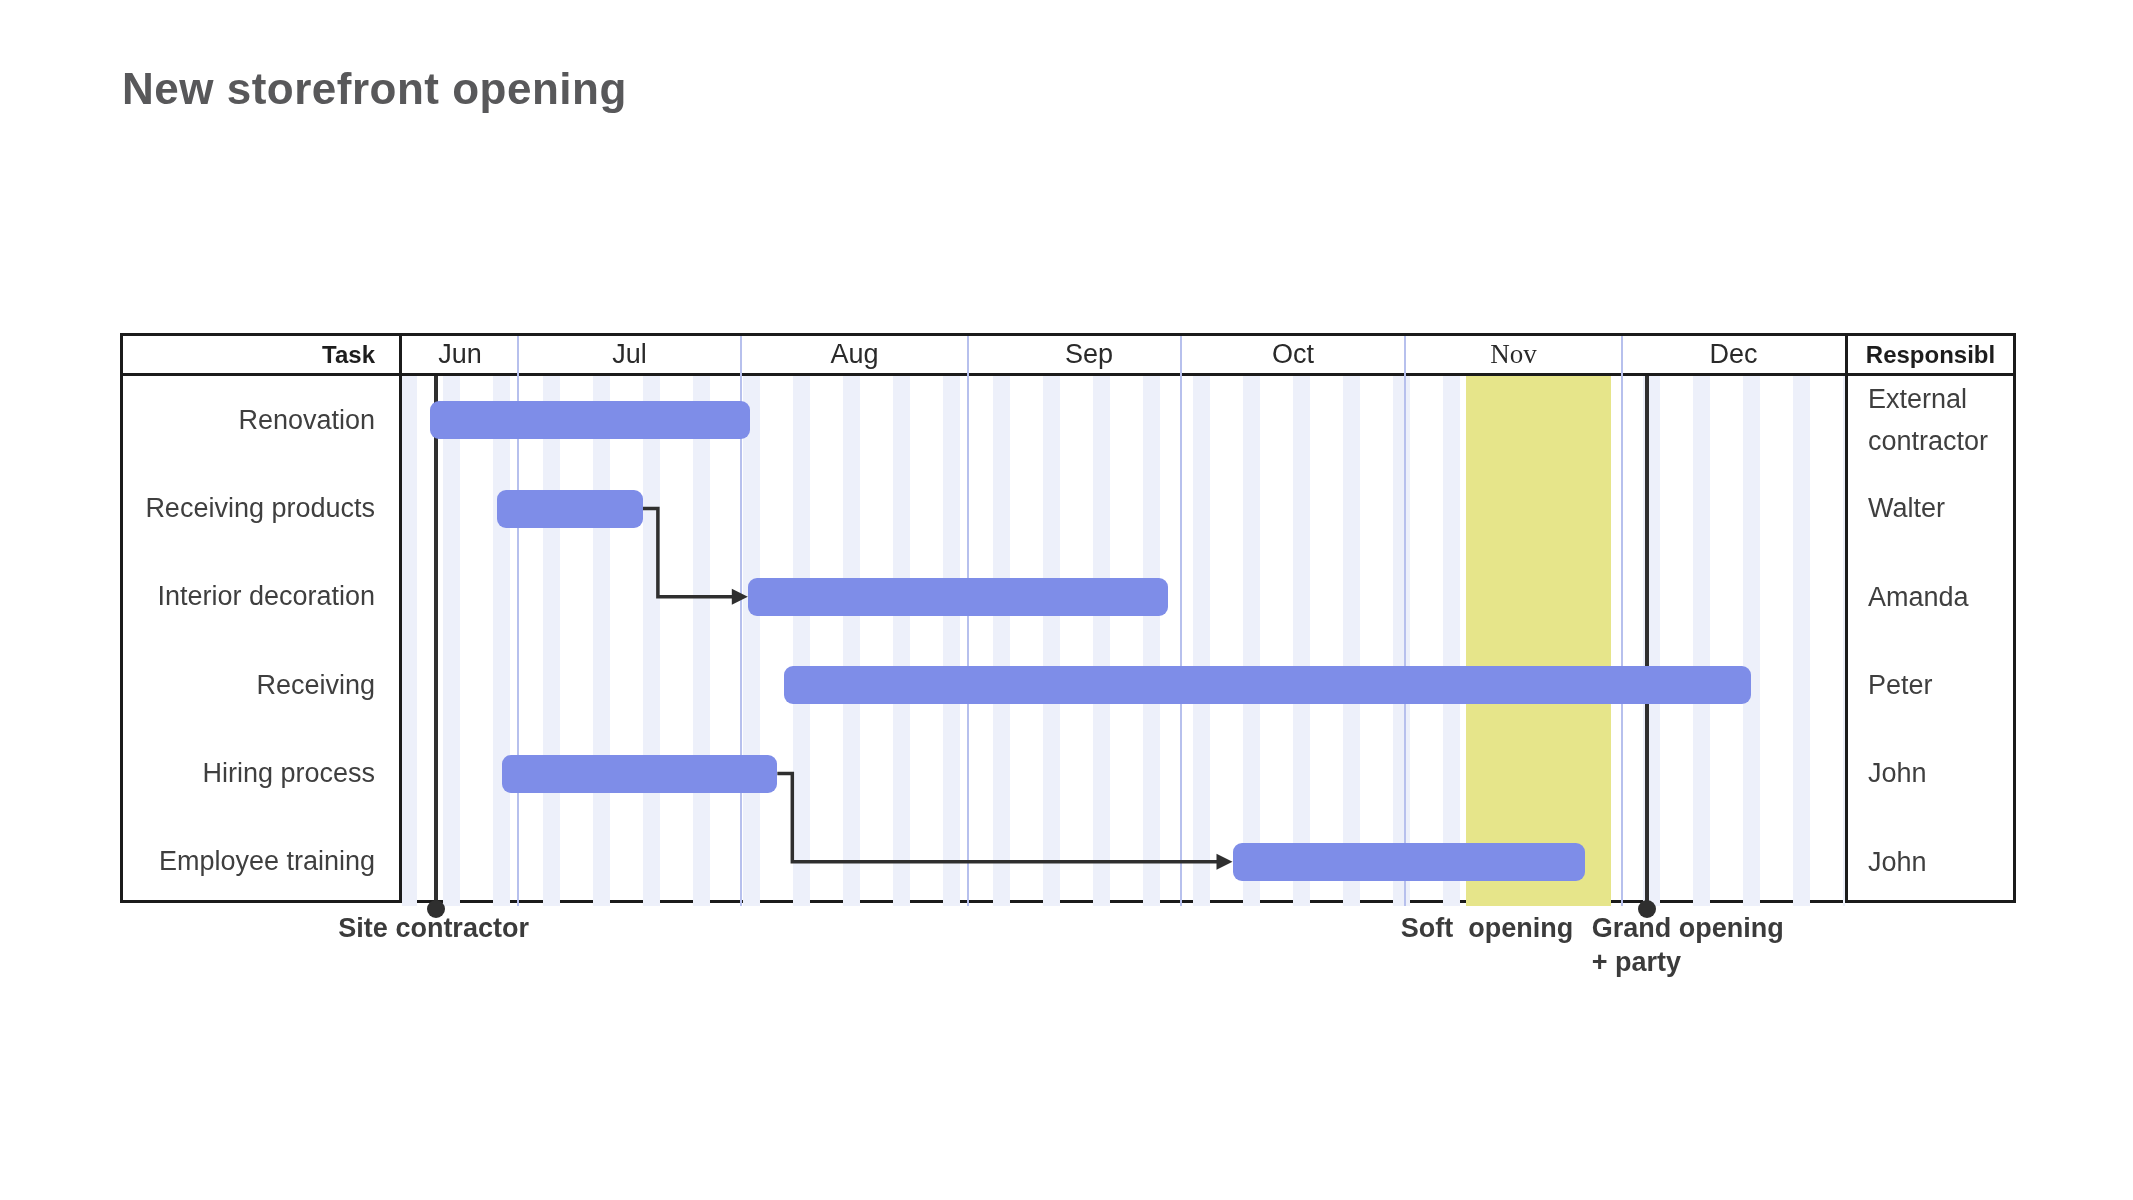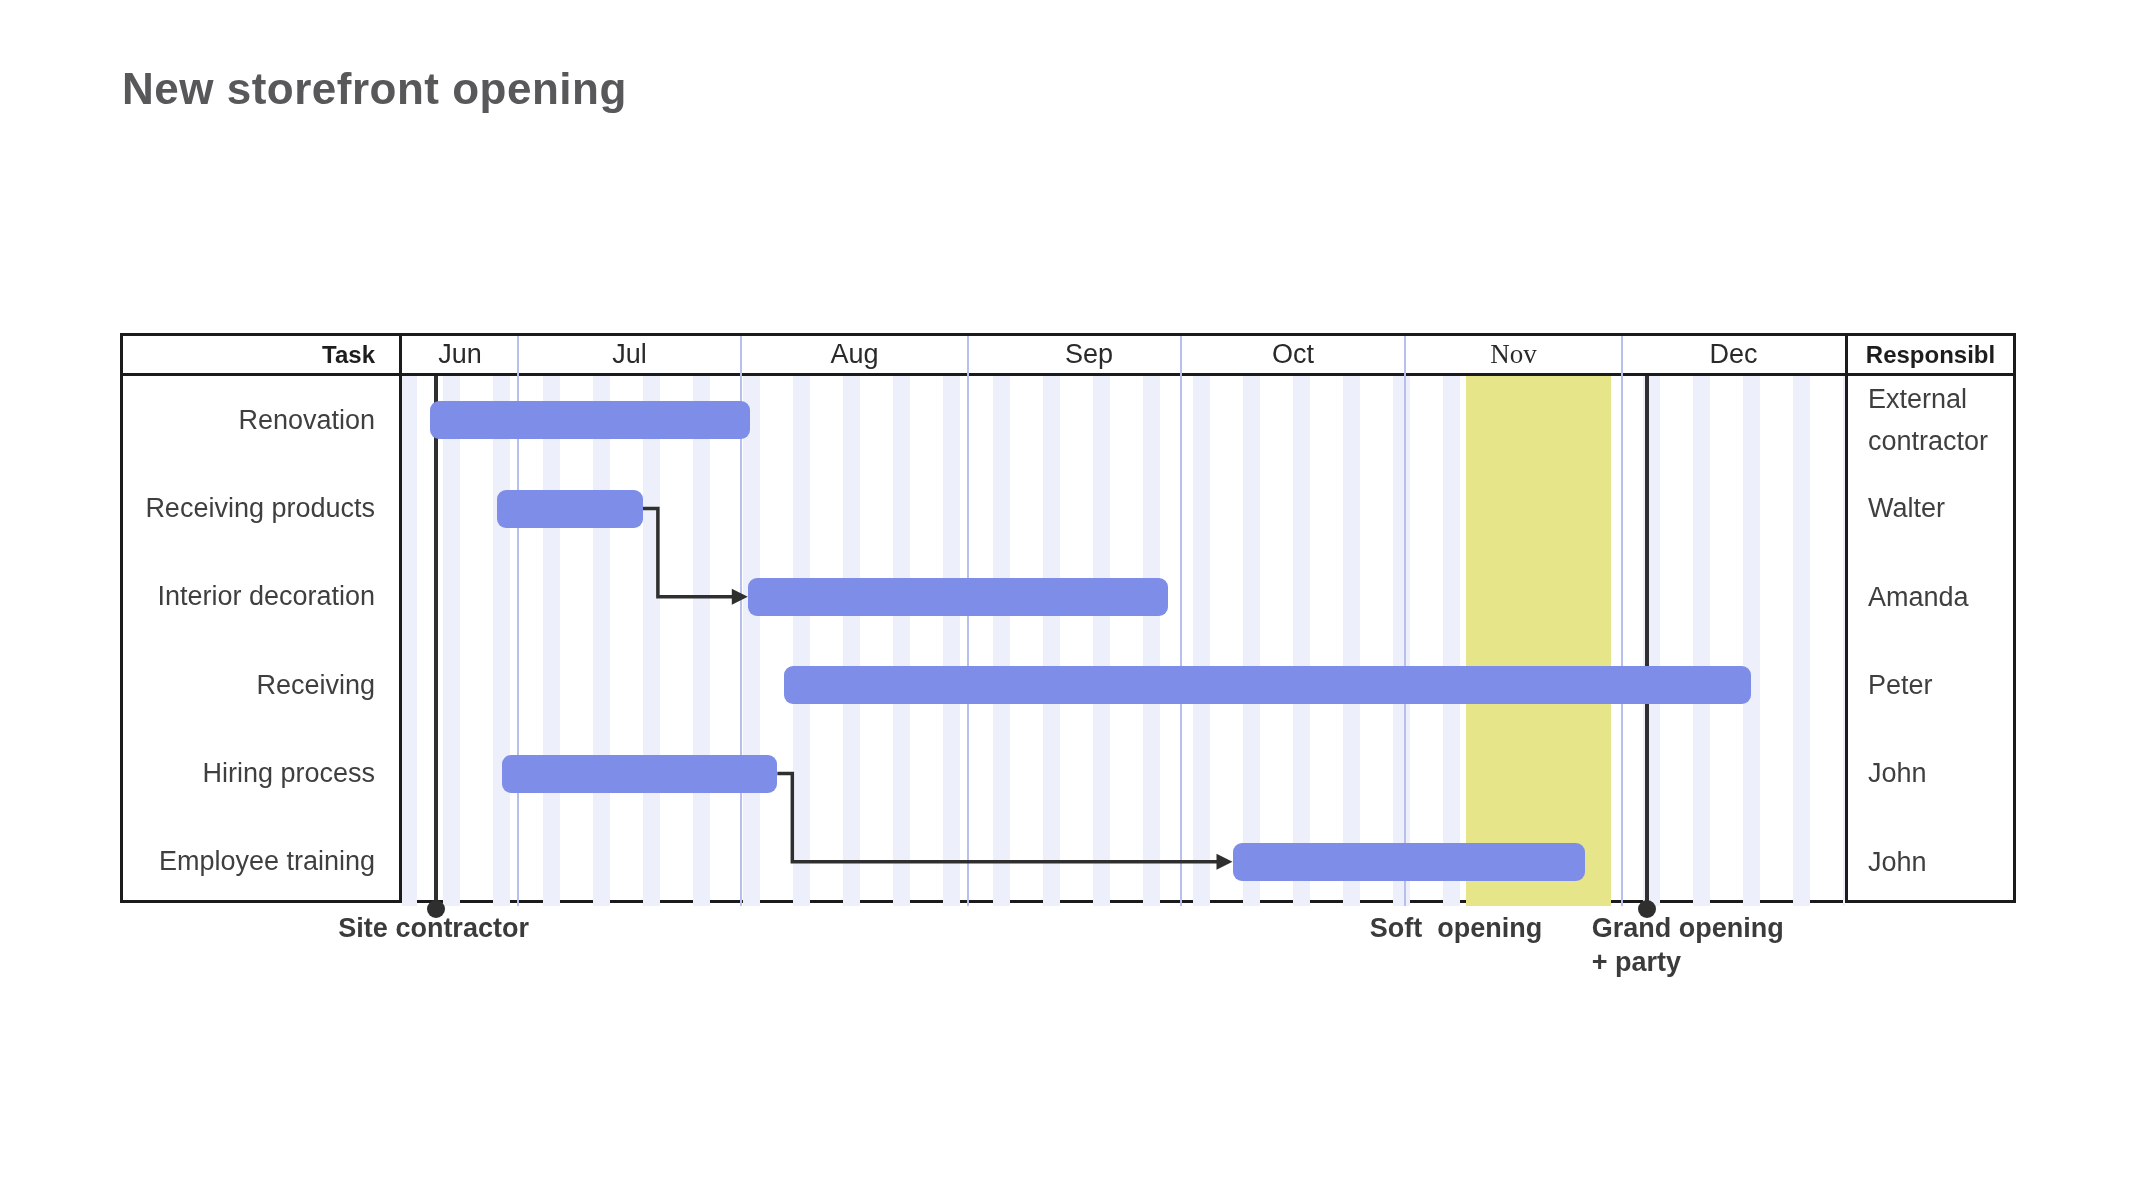--- a/index.html
+++ b/index.html
@@ -142,17 +142,17 @@
           <div class="resp-row" style="height: 88.3333px;">
             <span>John</span>
           </div>
         </div>
     </div>
 
   </div>
 
   <div id="milestone-labels">
       <div class="ms-label center" style="left: -166.36px;"><div>Site contractor</div></div>
-      <div class="ms-label center" style="left: 856px;"><div>Soft  opening</div></div>
+      <div class="ms-label center" style="left: 887px;"><div>Soft  opening</div></div>
       <div class="ms-label" style="left: 1191.79px;"><div>Grand opening</div><div>+ party</div></div>
     </div>
 
 </div>
 
 </body></html>

